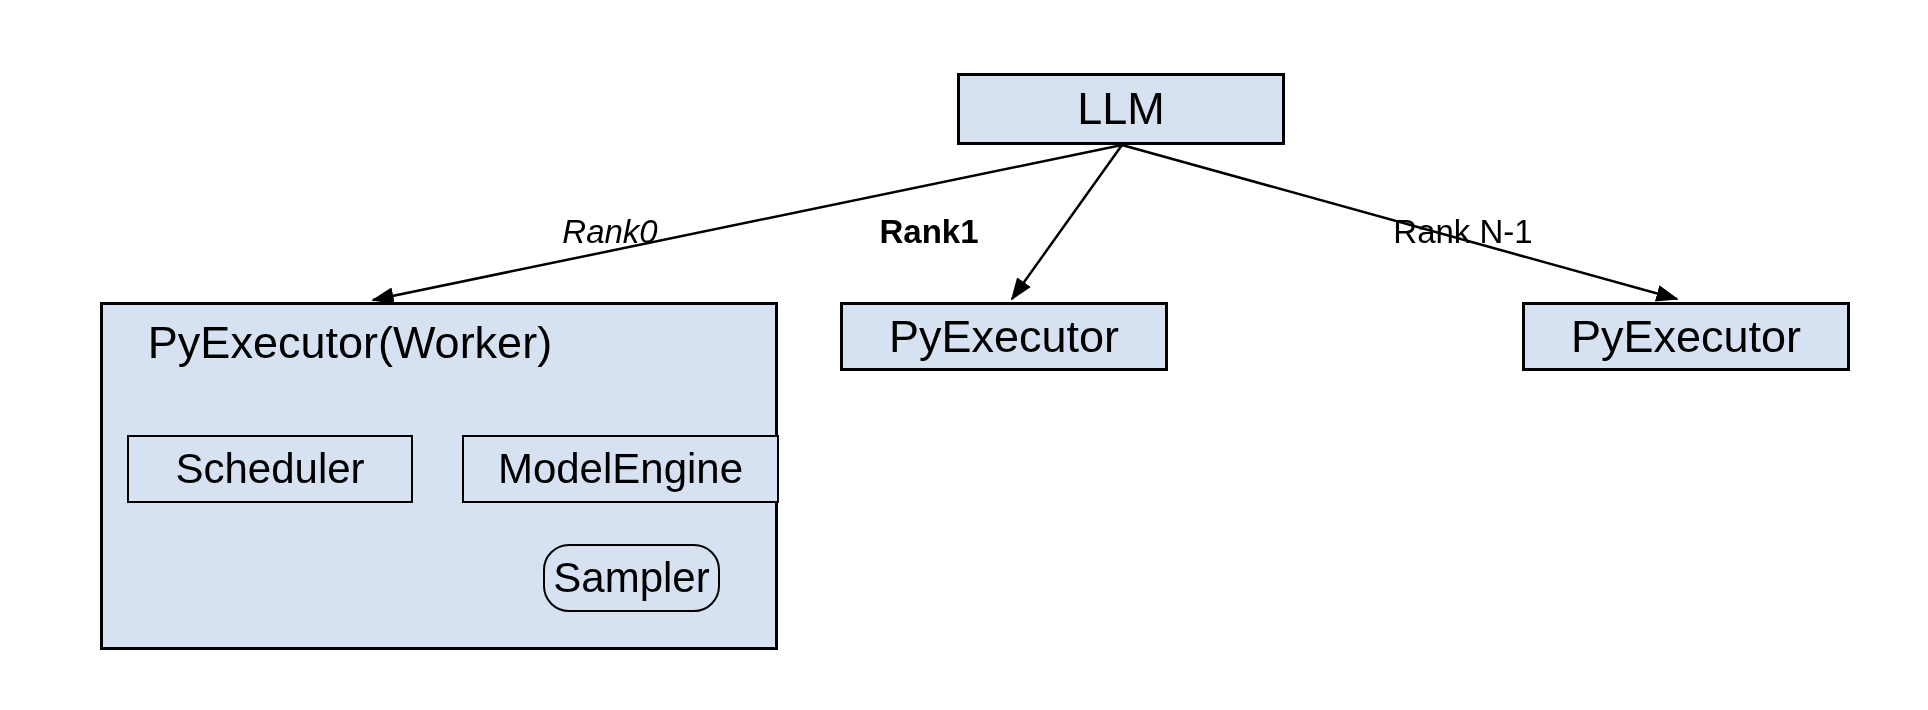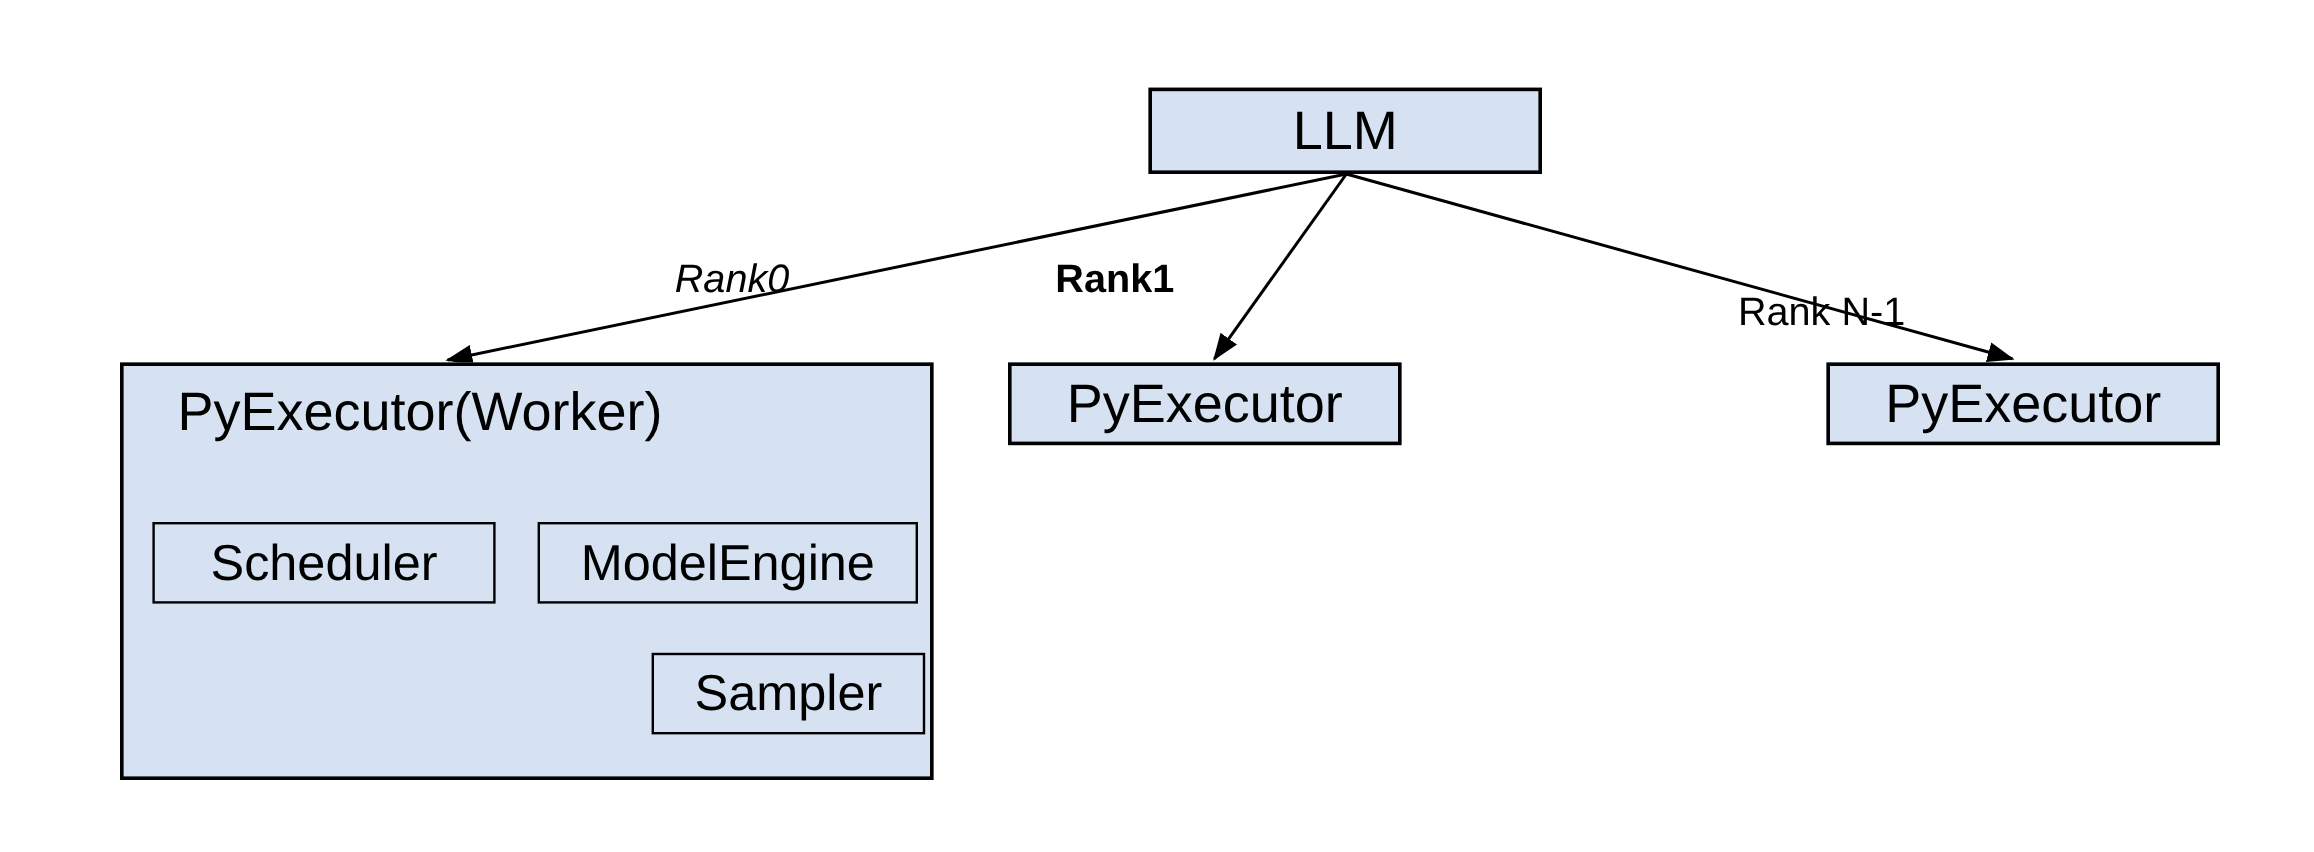--- a/index.html
+++ b/index.html
@@ -61,34 +61,34 @@
   }
   .subnode {
     position: absolute;
     background: var(--node-fill);
     border: 2px solid var(--node-border);
     display: flex; align-items: center; justify-content: center;
     font-size: 42px;
     white-space: nowrap;
   }
   .sub-scheduler      { left: 24px;  top: 130px; width: 286px; height: 68px; }
-  .sub-modelengine    { left: 345px; top: 130px; width: 317px; height: 68px; align-items: center; }
+  .sub-modelengine    { left: 359px; top: 130px; width: 317px; height: 68px; align-items: center; }
   .sub-kvcachemanager { left: 24px;  top: 239px; width: 383px; height: 68px; }
-  .sub-sampler        { left: 440px; top: 239px; width: 228px; height: 68px; }
+  .sub-sampler        { left: 440px; top: 239px; width: 177px; height: 68px; border-radius: 26px; }
   .edge-label {
     position: absolute;
     top: 212px;
     transform: translateX(-50%);
     font-size: 33px;
     line-height: 1.2;
     white-space: nowrap;
   }
   .edge-label-rank0 { left: 610px; font-style: italic; }
   .edge-label-rank1 { left: 929px; font-weight: bold; }
-  .edge-label-rankn { left: 1518px; margin-top: 28px; }
+  .edge-label-rankn { left: 1463px; }
 </style>
 </head>
 <body>
 
 <div class="canvas">
 
   <svg class="edges-layer" width="1928" height="710" viewBox="0 0 1928 710" xmlns="http://www.w3.org/2000/svg">
     <defs>
       <marker id="arrowhead" viewBox="0 0 12 9" refX="11" refY="4.5" markerWidth="9" markerHeight="7" orient="auto-start-reverse">
         <path d="M0,0 L12,4.5 L0,9 Z" fill="currentColor" style="fill: var(--arrow-color);"></path>

